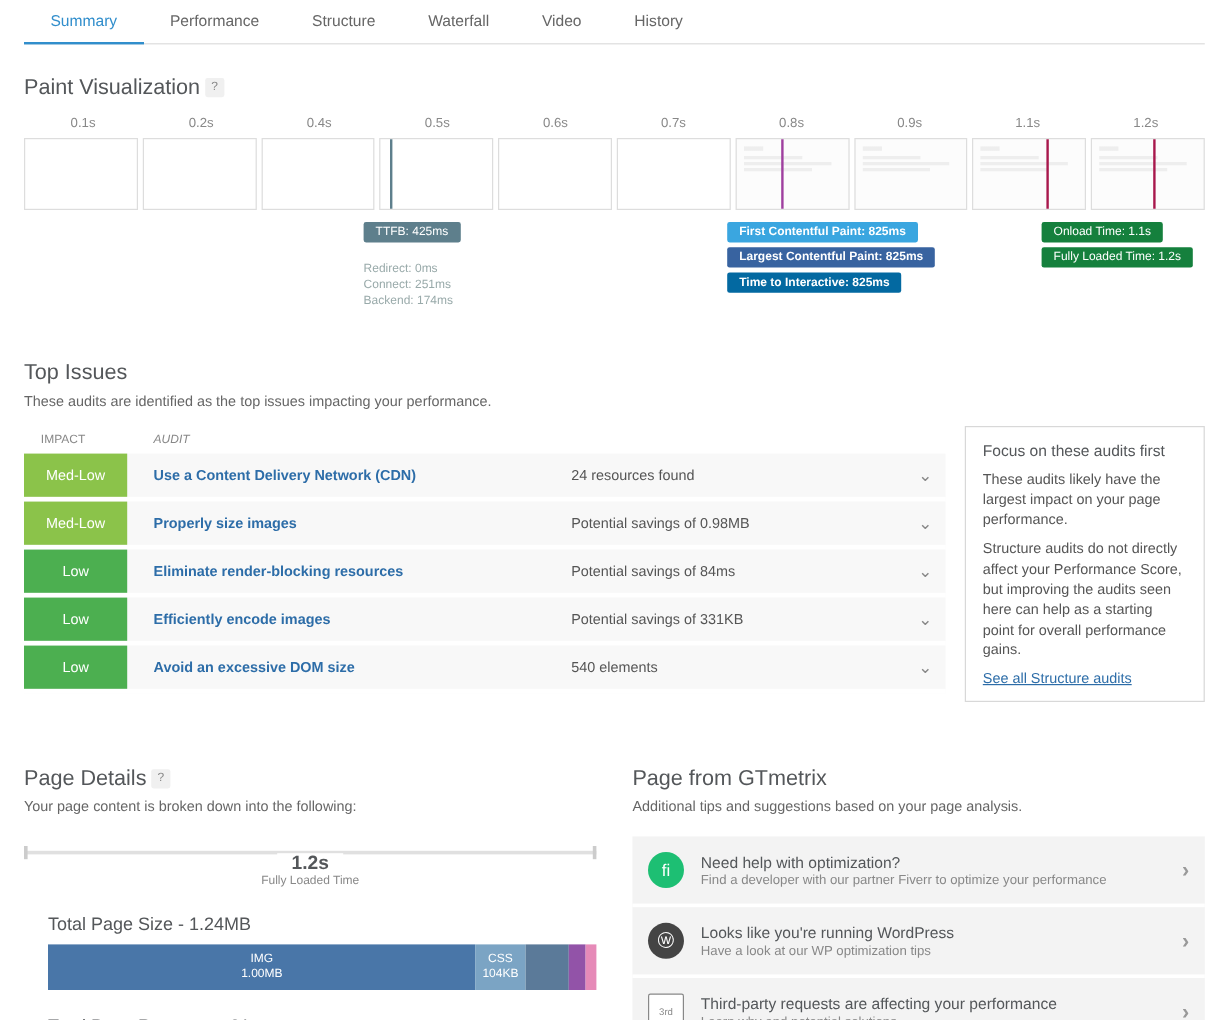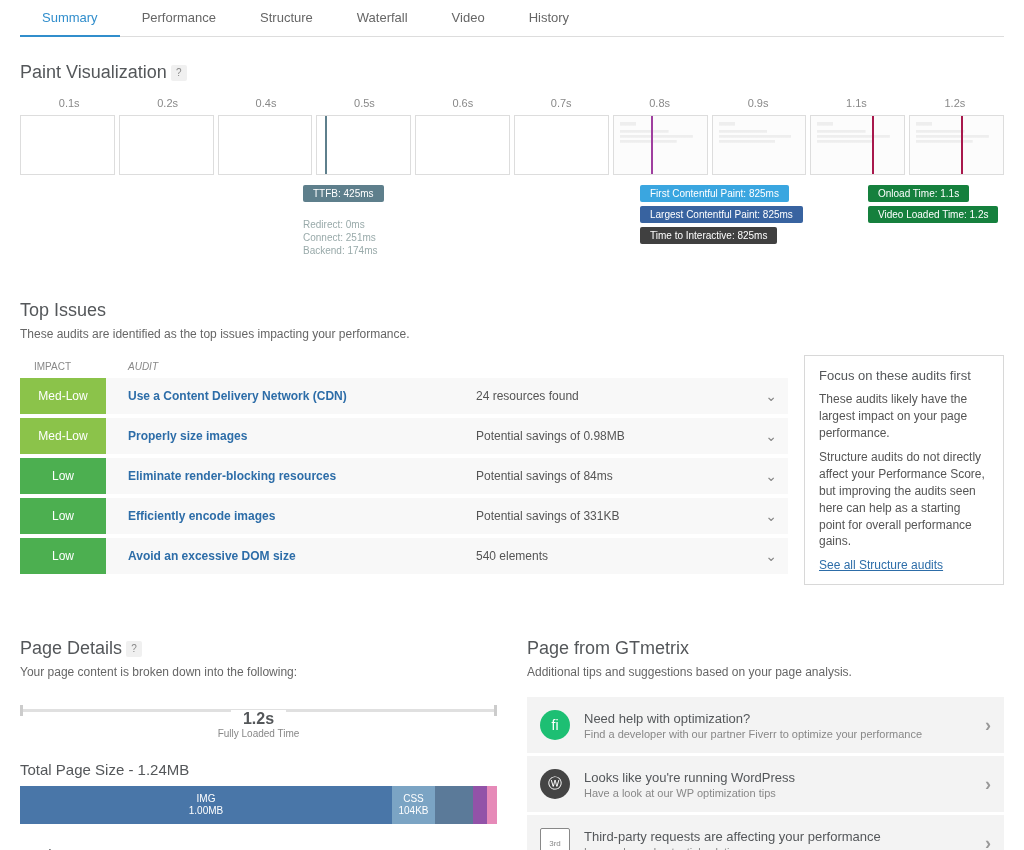--- a/index.html
+++ b/index.html
@@ -23,21 +23,21 @@
 .marker-line { position: absolute; top: -3px; bottom: -3px; width: 2px; }
 .marker-teal { background: #5e7f8c; }
 .marker-purple { background: #9f3f9f; }
 .marker-red { background: #a8184c; }
 
 .metric-tags { position: absolute; font-size: 10px; }
 .tag { color: #fff; padding: 3px 10px; border-radius: 2px; margin-top: 4px; white-space: nowrap; display: inline-block; }
 .tag-teal { background: #5e7f8c; }
 .tag-blue { background: #3aa6e0; }
 .tag-navy { background: #3863a0; }
-.tag-purple { background: #404040; }
+.tag-purple { background: #0369a1; }
 .tag-red { background: #15803d; }
 .sub-note { color: #9aa; font-size: 10px; margin-top: 16px; line-height: 1.3; }
 
 .subtitle { color: #666; margin-top: 6px; font-size: 12px; }
 
 .issues-wrap { display: flex; gap: 16px; margin-top: 14px; }
 .issues-table { flex: 1; }
 .issues-head { display: flex; font-size: 10px; color: #888; padding: 6px 0; }
 .issues-head .ih-impact { width: 86px; padding-left: 14px; }
 .issue-row { display: flex; align-items: center; border-bottom: 4px solid #fff; background: #f8f8f8; min-height: 36px; }
@@ -56,21 +56,21 @@
 .two-col { display: flex; gap: 30px; margin-top: 28px; }
 .col { flex: 1; }
 
 .timeline-bar { border-top: 3px solid #e0e0e0; margin-top: 30px; position: relative; text-align: center; }
 .timeline-bar::before, .timeline-bar::after { content: ""; position: absolute; top: -7px; width: 3px; height: 11px; background: #ccc; }
 .timeline-bar::before { left: 0; }
 .timeline-bar::after { right: 0; }
 .timeline-val { font-size: 16px; font-weight: 600; color: #54575a; margin-top: -14px; background: #fff; display: inline-block; padding: 0 12px; }
 .timeline-lbl { font-size: 10px; color: #888; }
 
-.bar-section { margin-top: 22px; }
+.bar-section { margin-top: 22px; margin-left: 20px; }
 .bar-title { color: #54575a; font-size: 15px; margin-bottom: 8px; }
 .stacked-bar { display: flex; height: 38px; width: 100%; }
 .seg { display: flex; flex-direction: column; align-items: center; justify-content: center; color: #fff; font-size: 10px; line-height: 1.2; }
 .seg .sl { font-size: 10px; }
 .seg .sv { font-size: 10px; }
 .c-html { background: #e68ab8; }
 .c-js { background: #5b7a99; }
 .c-css { background: #7ba4c4; }
 .c-img { background: #4976a8; }
 .c-font { background: #9253a8; }
@@ -131,28 +131,28 @@
             <div class="marker-line marker-red" style="left: 65%;"></div>
           </div>
           <div class="frame content">
             <div class="marker-line marker-red" style="left: 55%;"></div>
           </div>
         </div>
     <div class="metric-tags" style="left:283px;top:66px;">
       <span class="tag tag-teal">TTFB: 425ms</span>
       <div class="sub-note" id="ttfb-notes">Redirect: 0ms<br>Connect: 251ms<br>Backend: 174ms</div>
     </div>
-    <div class="metric-tags" style="left:620px;top:66px;">
+    <div class="metric-tags" style="left:586px;top:66px;font-weight:bold;">
       <span class="tag tag-blue">First Contentful Paint: 825ms</span><br>
       <span class="tag tag-navy">Largest Contentful Paint: 825ms</span><br>
       <span class="tag tag-purple">Time to Interactive: 825ms</span>
     </div>
     <div class="metric-tags" style="left:848px;top:66px;">
       <span class="tag tag-red">Onload Time: 1.1s</span><br>
-      <span class="tag tag-red">Video Loaded Time: 1.2s</span>
+      <span class="tag tag-red">Fully Loaded Time: 1.2s</span>
     </div>
   </div>
 </div>
 
 <h2>Top Issues</h2>
 <p class="subtitle">These audits are identified as the top issues impacting your performance.</p>
 <div class="issues-wrap">
   <div class="issues-table">
     <div class="issues-head">
       <span class="ih-impact">IMPACT</span>

